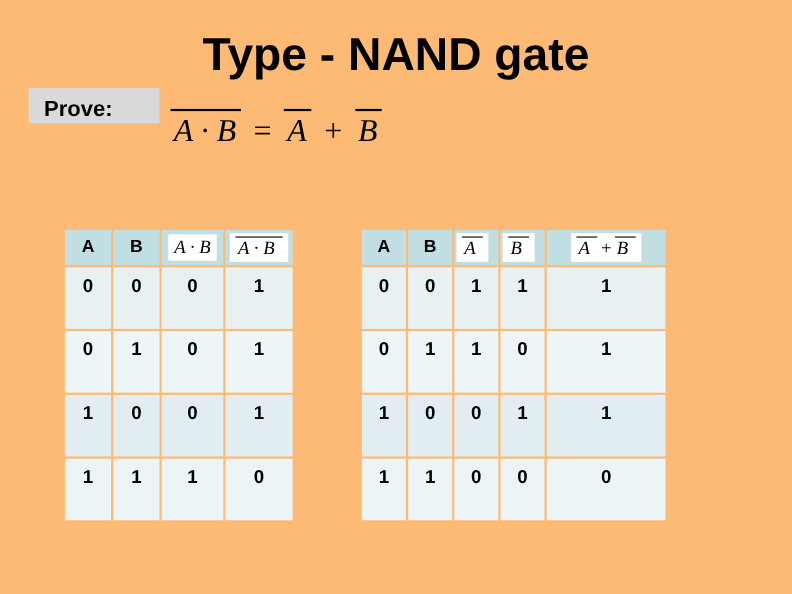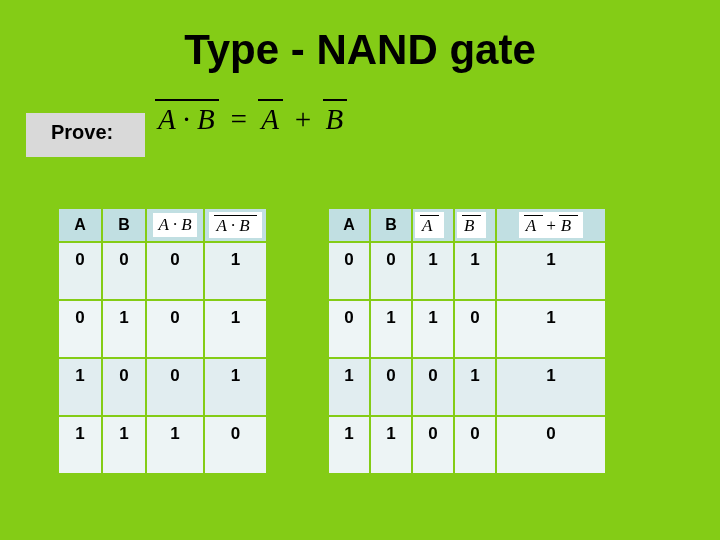--- a/index.html
+++ b/index.html
@@ -1,29 +1,29 @@
 <!DOCTYPE html>
 <html><head>
 <meta charset="utf-8">
 <style>
   html, body { margin:0; padding:0; }
   body {
     width:720px; height:540px; position:relative; overflow:hidden;
     background:#ffffff; font-family:"Liberation Sans", sans-serif; color:#000;
   }
-  .slide { position:absolute; inset:0; background:#84cc16; }
+  .slide { position:absolute; inset:0; background:#fdba74; }
 
   .title {
     position:absolute; top:26px; left:0; width:720px; text-align:center;
     font-size:42px; font-weight:bold; letter-spacing:0px; color:#000;
   }
 
   .prove-box {
-    position:absolute; left:26px; top:113px; width:119px; height:44px;
-    background:#d9d9d9; box-sizing:border-box; padding-left:25px;
+    position:absolute; left:26px; top:80px; width:119px; height:32px;
+    background:#d9d9d9; box-sizing:border-box; padding-left:14px;
     font-size:20px; font-weight:bold; line-height:38px;
   }
 
   .formula {
     position:absolute; left:150px; top:92px; height:44px;
     font-family:"Liberation Serif", serif; font-style:italic; font-size:29px;
     display:flex; align-items:flex-end;
   }
   .formula .tok { display:inline-block; margin:0 5px; line-height:1.15; }
   .formula .ol  { border-top:2.5px solid #000; padding:2px 4px 0 3px; }

